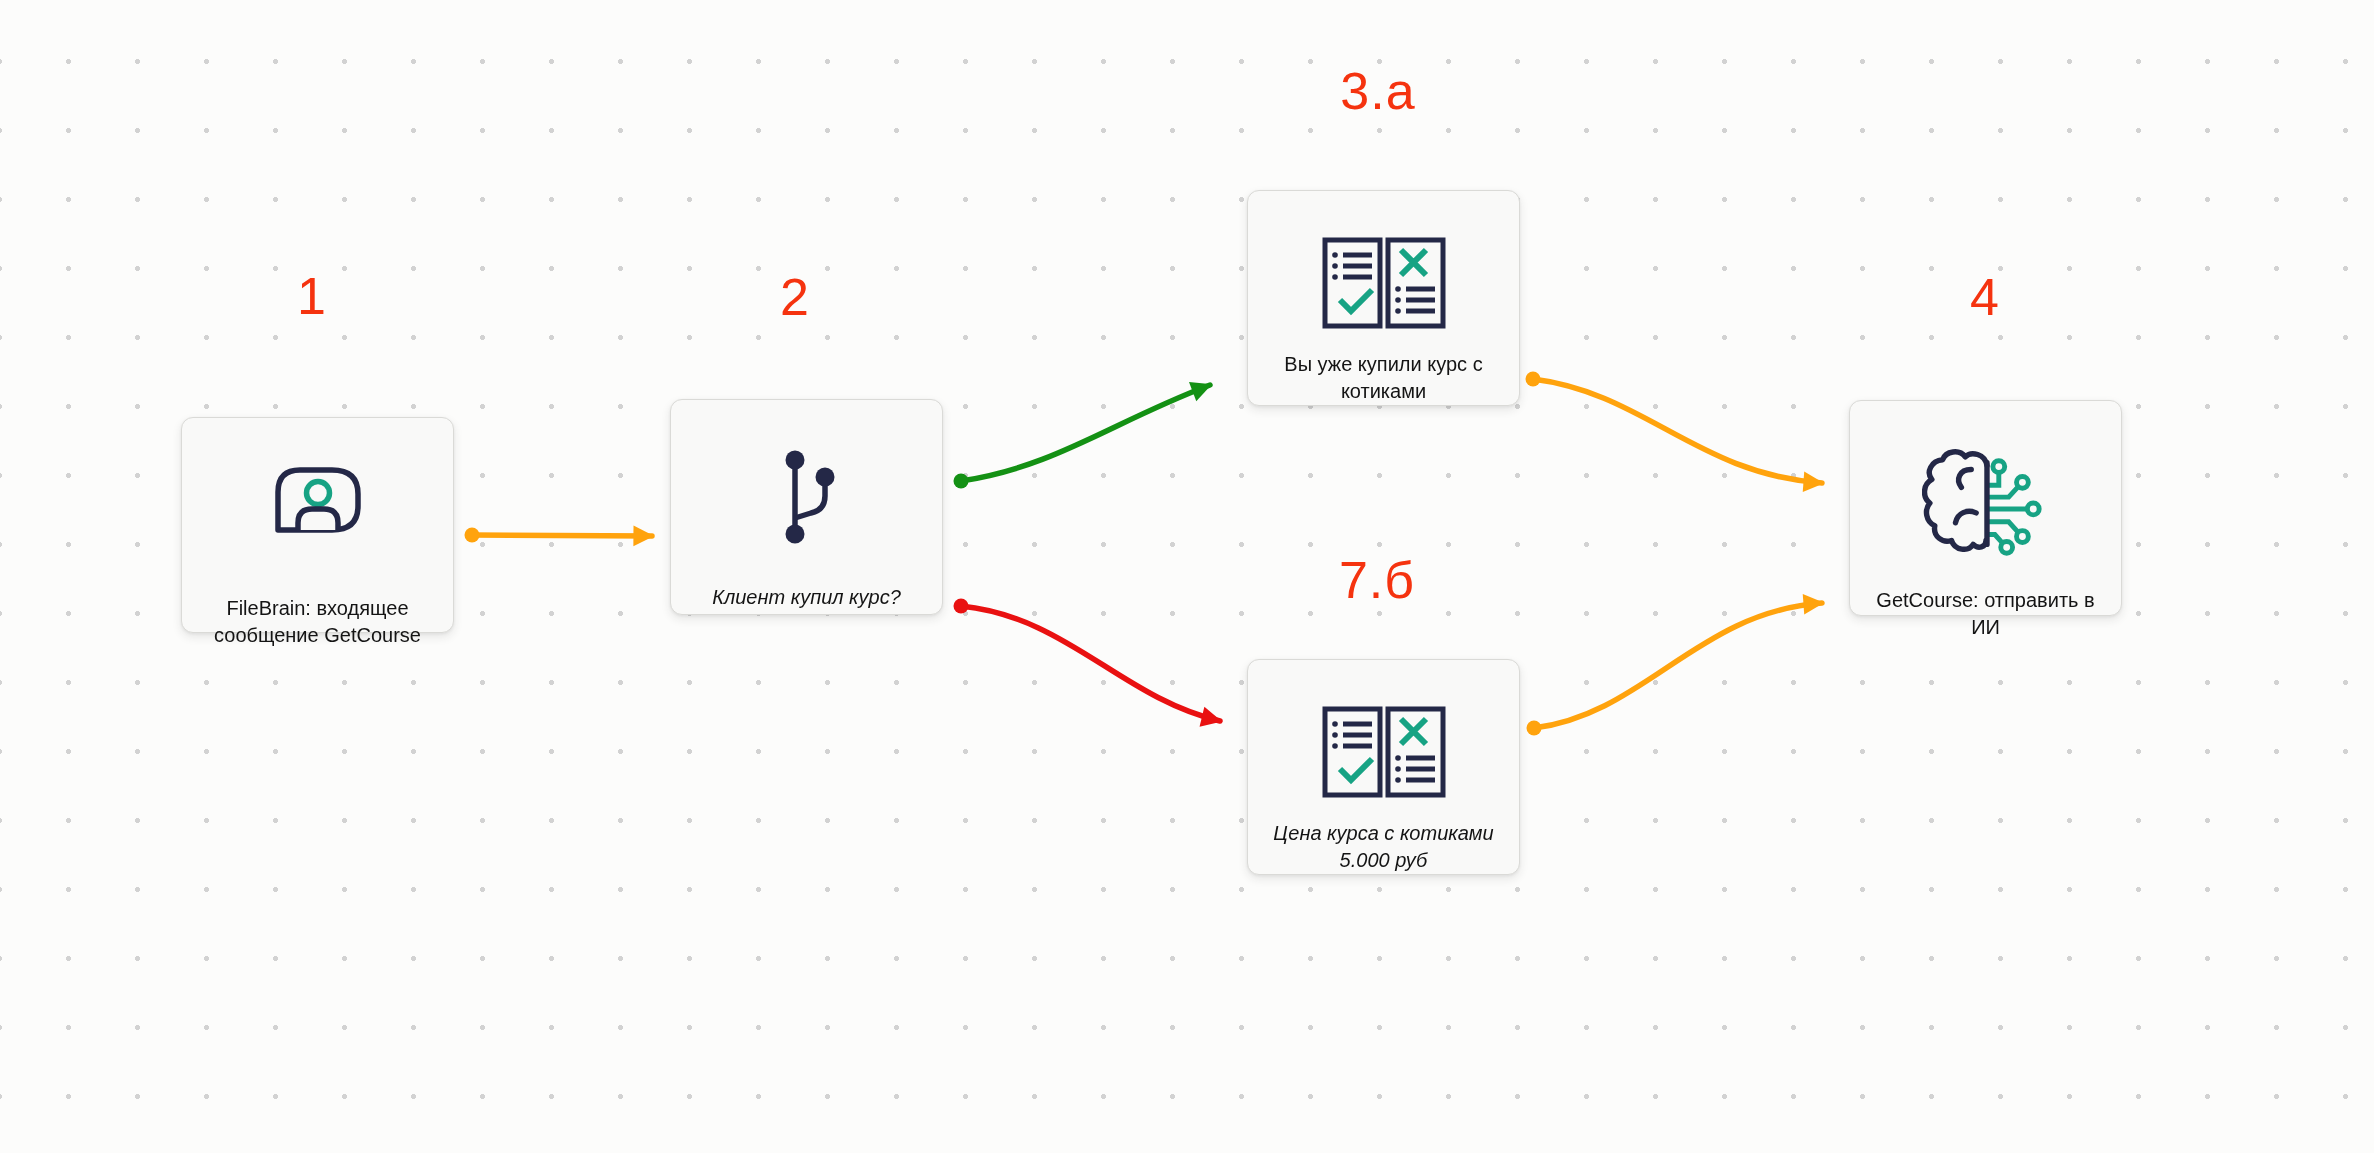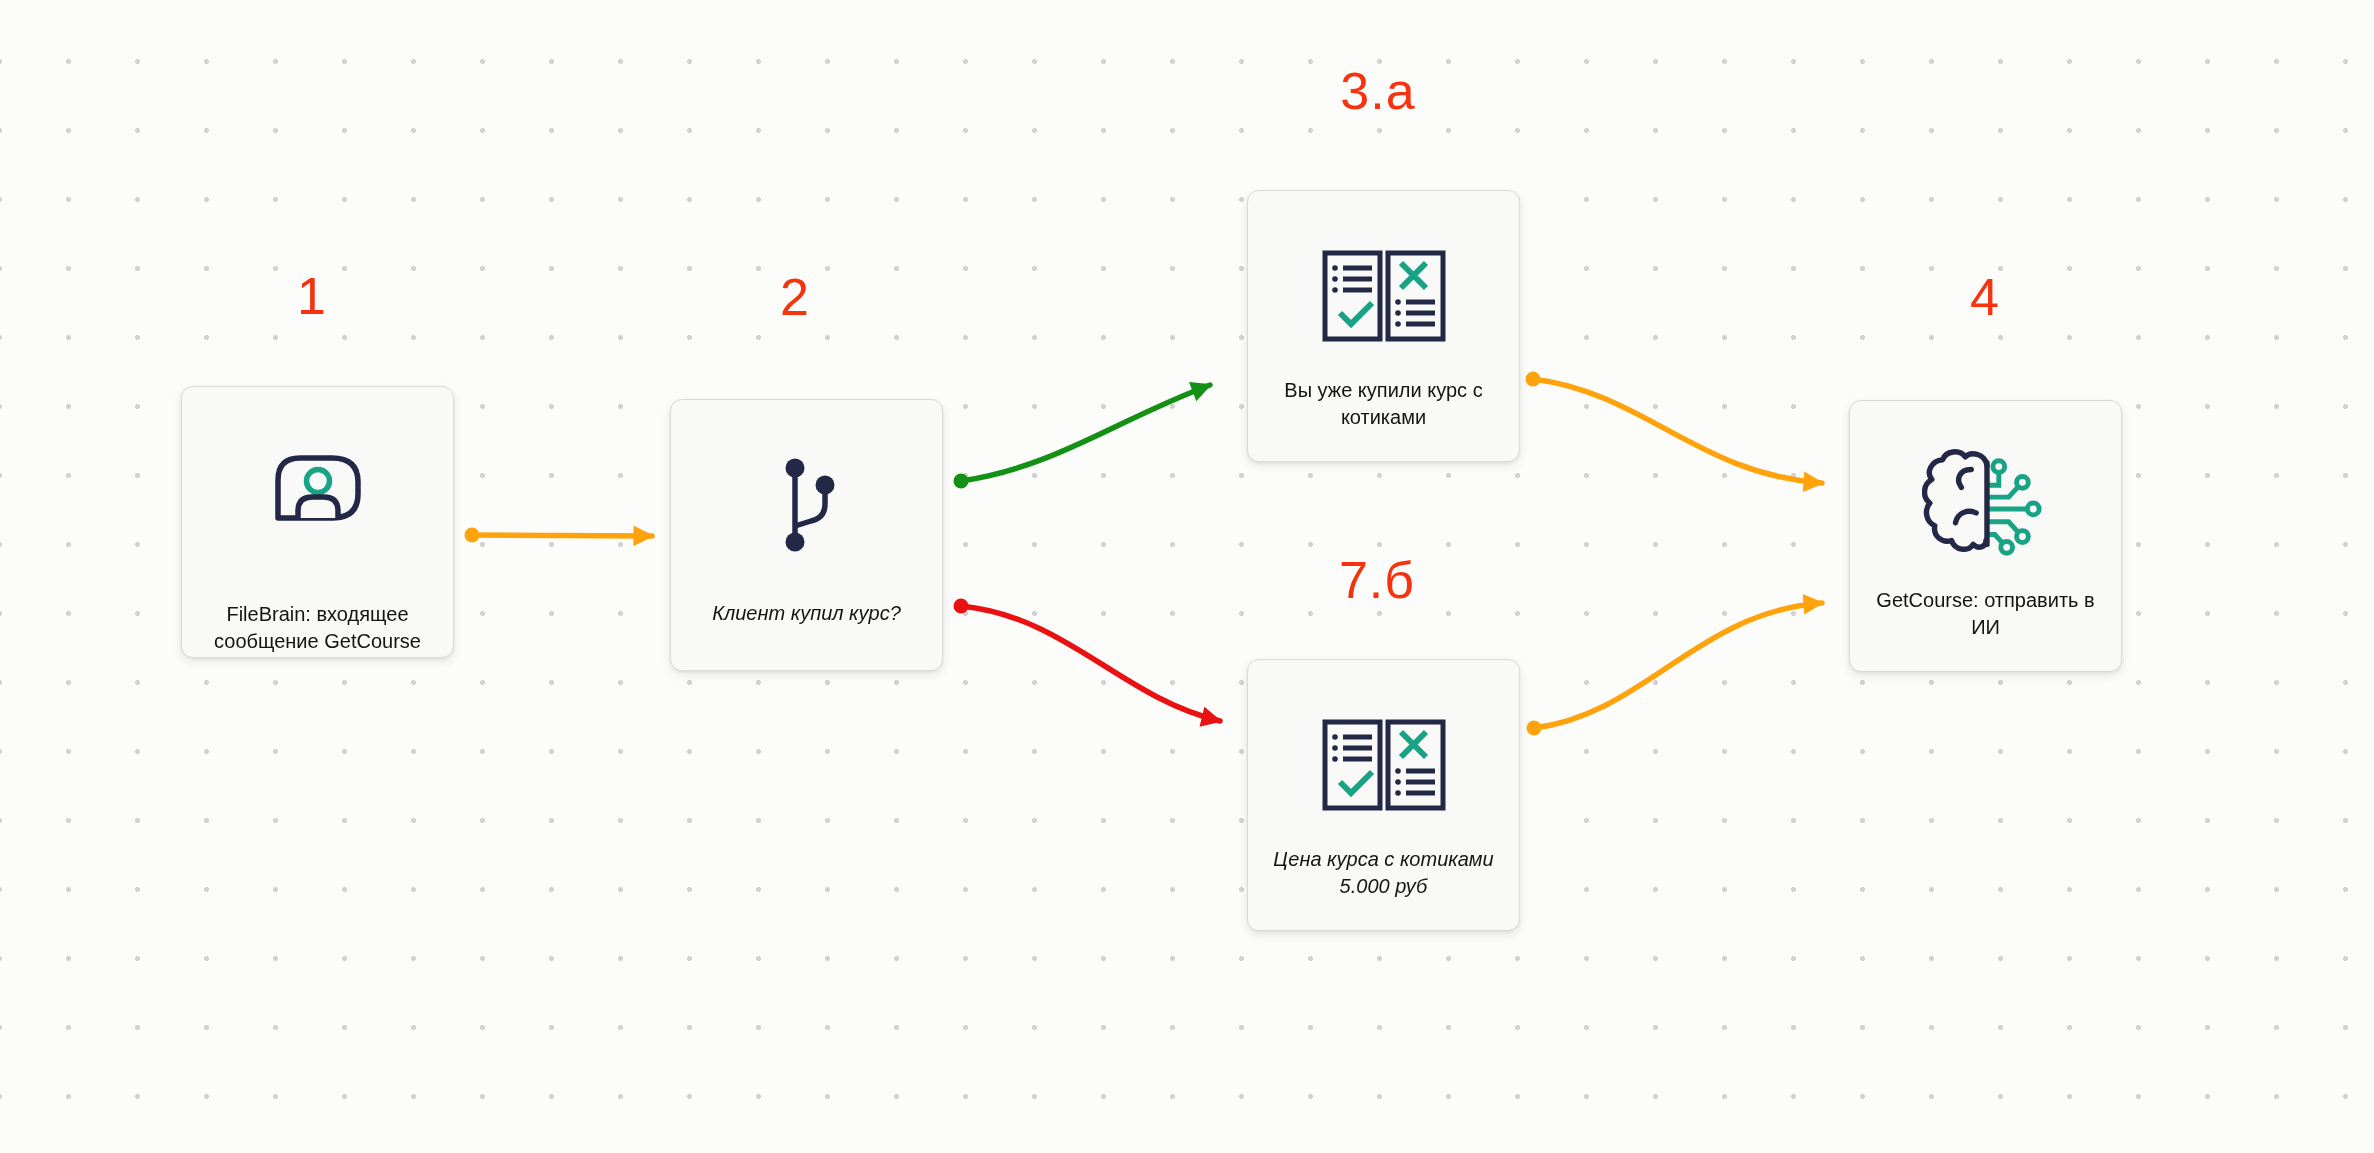--- a/index.html
+++ b/index.html
@@ -17,36 +17,36 @@
   .edges{position:absolute;left:0;top:0;width:2374px;height:1153px;pointer-events:none;}
   .edge{fill:none;stroke-width:5.5;stroke-linecap:round;}
   .edge.orange{stroke:var(--arrow-orange,#ffa30d);}
   .edge.green{stroke:var(--arrow-green,#149114);}
   .edge.red{stroke:var(--arrow-red,#e91111);}
   .port.orange{fill:var(--arrow-orange,#ffa30d);}
   .port.green{fill:var(--arrow-green,#149114);}
   .port.red{fill:var(--arrow-red,#e91111);}
 
   .node{
-    position:absolute;width:273px;height:272px;box-sizing:border-box;
+    position:absolute;width:273px;height:216px;box-sizing:border-box;
     background:var(--card-bg,#f9f9f8);
     border:1.5px solid var(--card-border,#dadad7);
     border-radius:12px;
     box-shadow:0 4px 10px rgba(40,40,40,.10),0 1px 3px rgba(0,0,0,.06);
     display:flex;flex-direction:column;align-items:center;
   }
   .icon-wrap{height:118px;margin-top:46px;display:flex;align-items:center;justify-content:center;overflow:visible;}
   .node-title{
     margin-top:20px;min-height:58px;max-width:246px;
     display:flex;align-items:center;justify-content:center;
     text-align:center;white-space:pre-line;
     font-size:20px;line-height:27px;font-weight:500;
     color:var(--node-text,#141414);
   }
-  #node-1{left:181px;top:386px;gap:39px;}
+  #node-1{left:181px;top:417px;gap:39px;}
   #node-2{left:670px;top:399px;font-style:italic;}
   #node-3a{left:1247px;top:190px;}
   #node-3b{left:1247px;top:659px;font-style:italic;}
   #node-4{left:1849px;top:400px;}
 
   .step-label{
     position:absolute;transform:translate(-50%,-50%);
     font-size:52px;font-weight:400;letter-spacing:1px;
     color:var(--step-red,#f5330f);
   }

